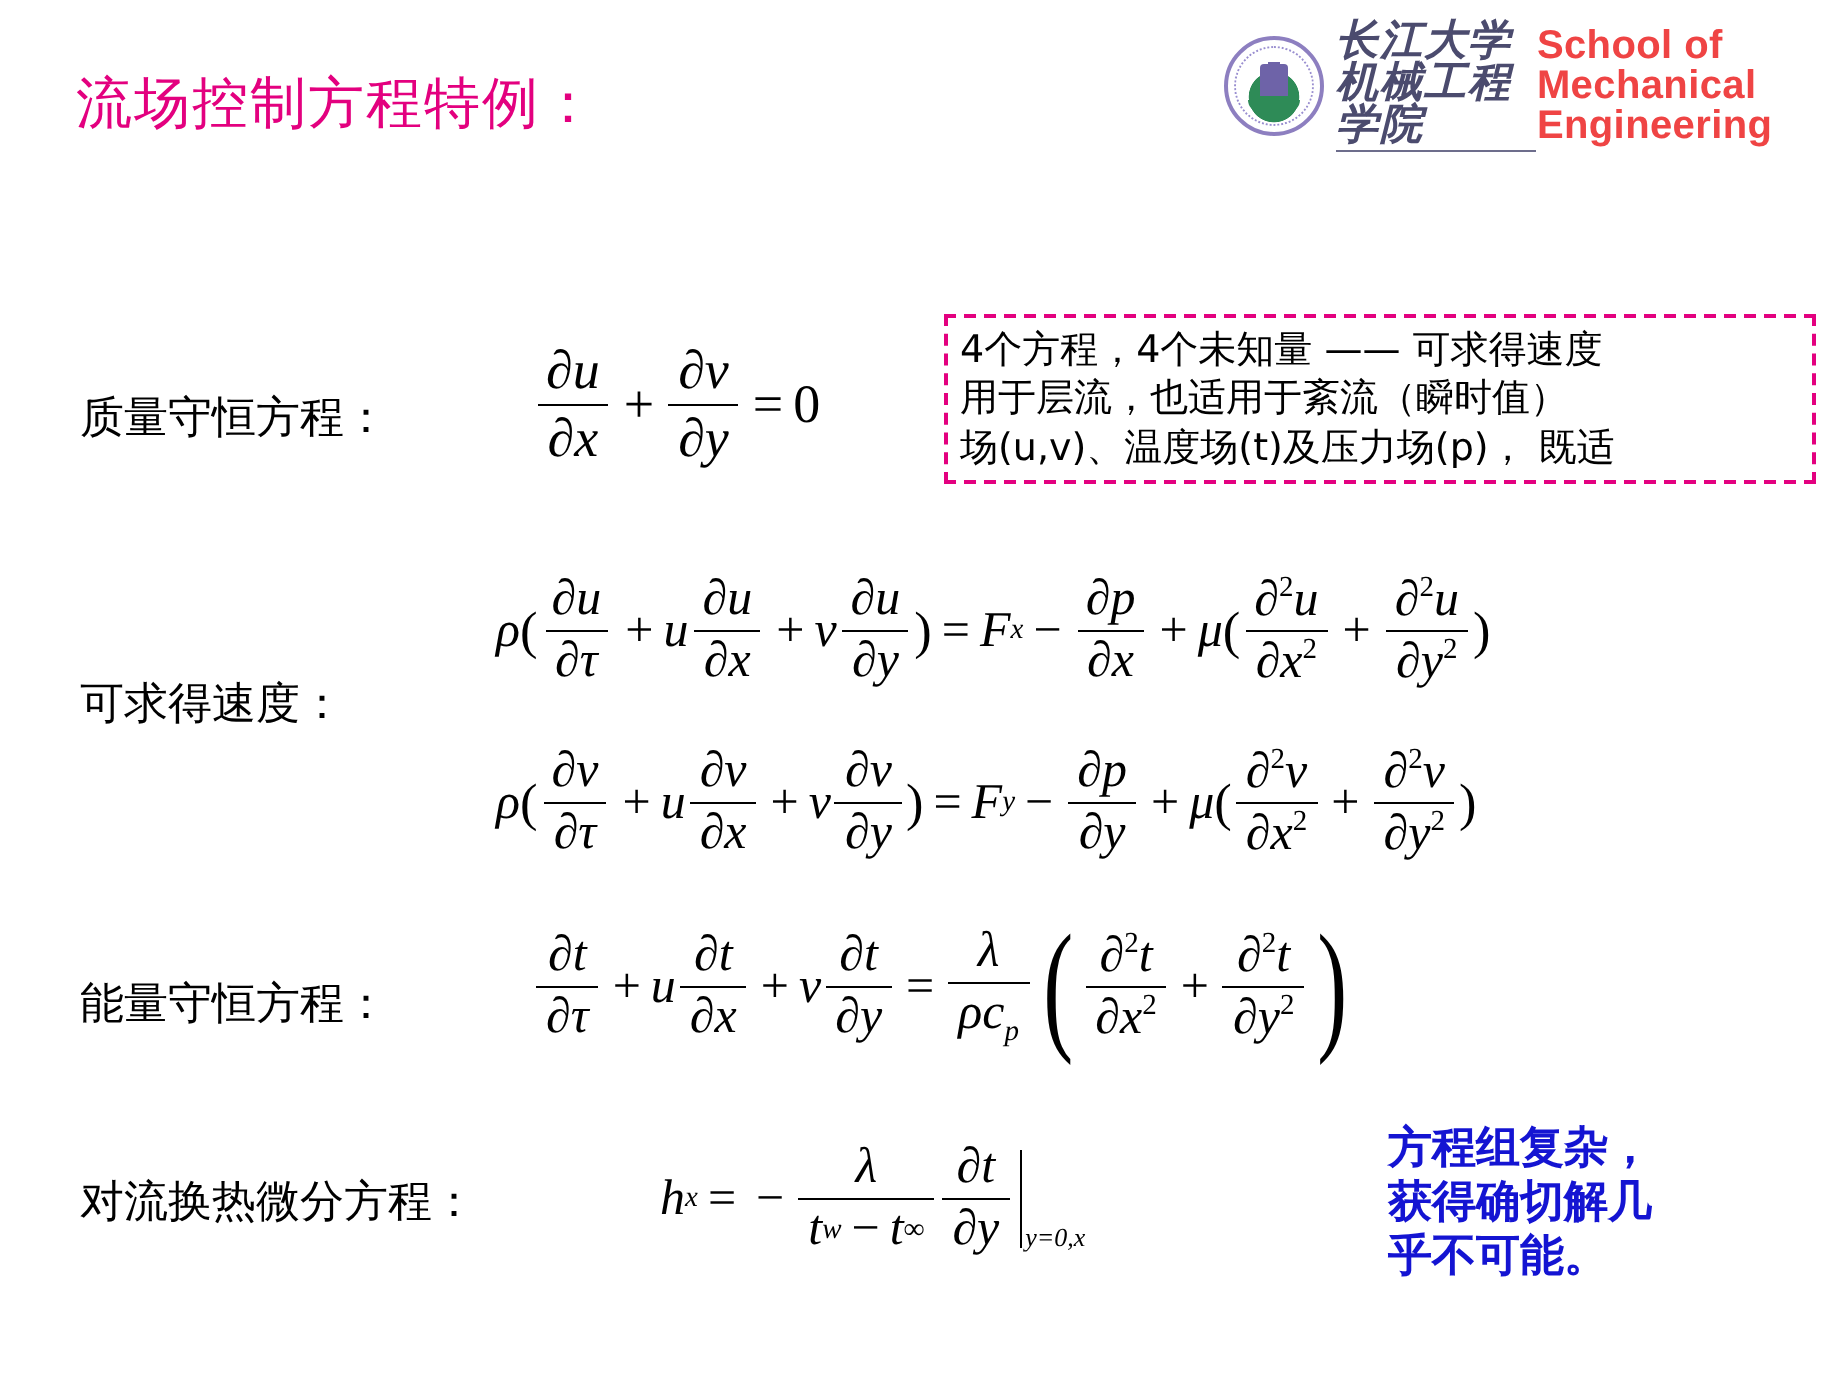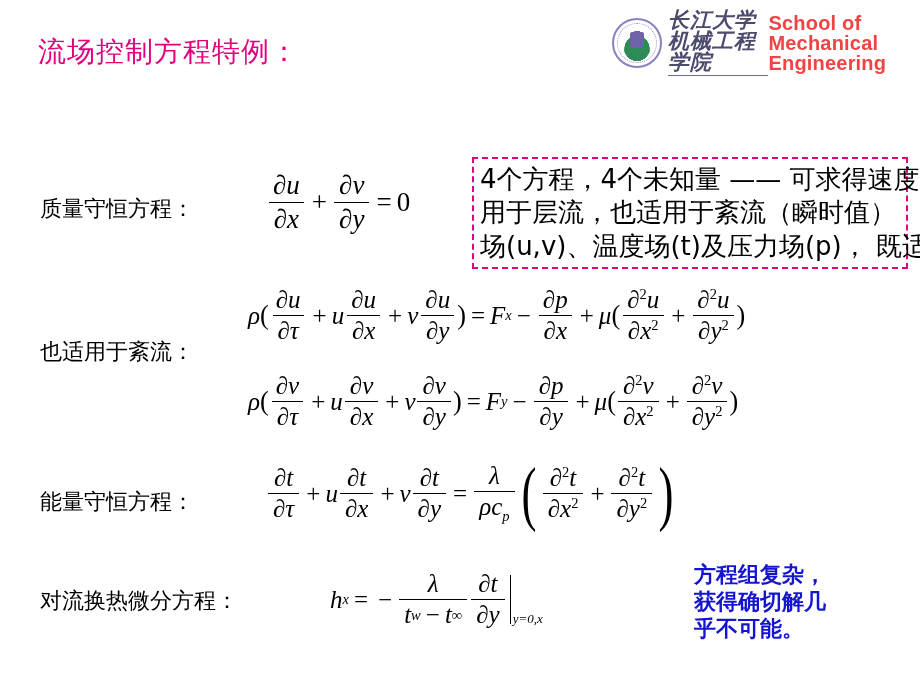--- a/index.html
+++ b/index.html
@@ -79,21 +79,21 @@
   .lbl-mom{left:40px;top:337px;}
   .lbl-energy{left:40px;top:487px;}
   .lbl-conv{left:40px;top:586px;}
 
   
   .notebox{
     position:absolute;left:472px;top:157px;width:436px;
     border:2px dashed #e3007f;
     padding:4px 4px 4px 6px;
     box-sizing:border-box;
-    font-size:26px;color:#000;
+    font-size:19px;color:#000;
     line-height:1.28;
   }
   .notebox div{white-space:nowrap;}
 
   
   .bluenote{
     position:absolute;left:694px;top:562px;
     font-size:22px;color:#1414d2;font-weight:bold;
     line-height:1.22;
   }
@@ -152,21 +152,21 @@
     </div>
     <div class="logo-text">
       <span class="logo-cn">长江大学机械工程学院</span>
       <span class="logo-en">School of Mechanical Engineering</span>
     </div>
   </div>
 
   <div class="title1">流场控制方程特例：</div>
 
   <div class="eqlabel lbl-mass">质量守恒方程：</div>
-  <div class="eqlabel lbl-mom">也适用于紊流：</div>
+  <div class="eqlabel lbl-mom">可求得速度：</div>
   <div class="eqlabel lbl-energy">能量守恒方程：</div>
   <div class="eqlabel lbl-conv">对流换热微分方程：</div>
 
   <div class="notebox">
     <div>4个方程，4个未知量 —— 可求得速度</div>
     <div>用于层流，也适用于紊流（瞬时值）</div>
     <div>场(u,v)、温度场(t)及压力场(p)， 既适</div>
   </div>
 
   <div class="bluenote">

